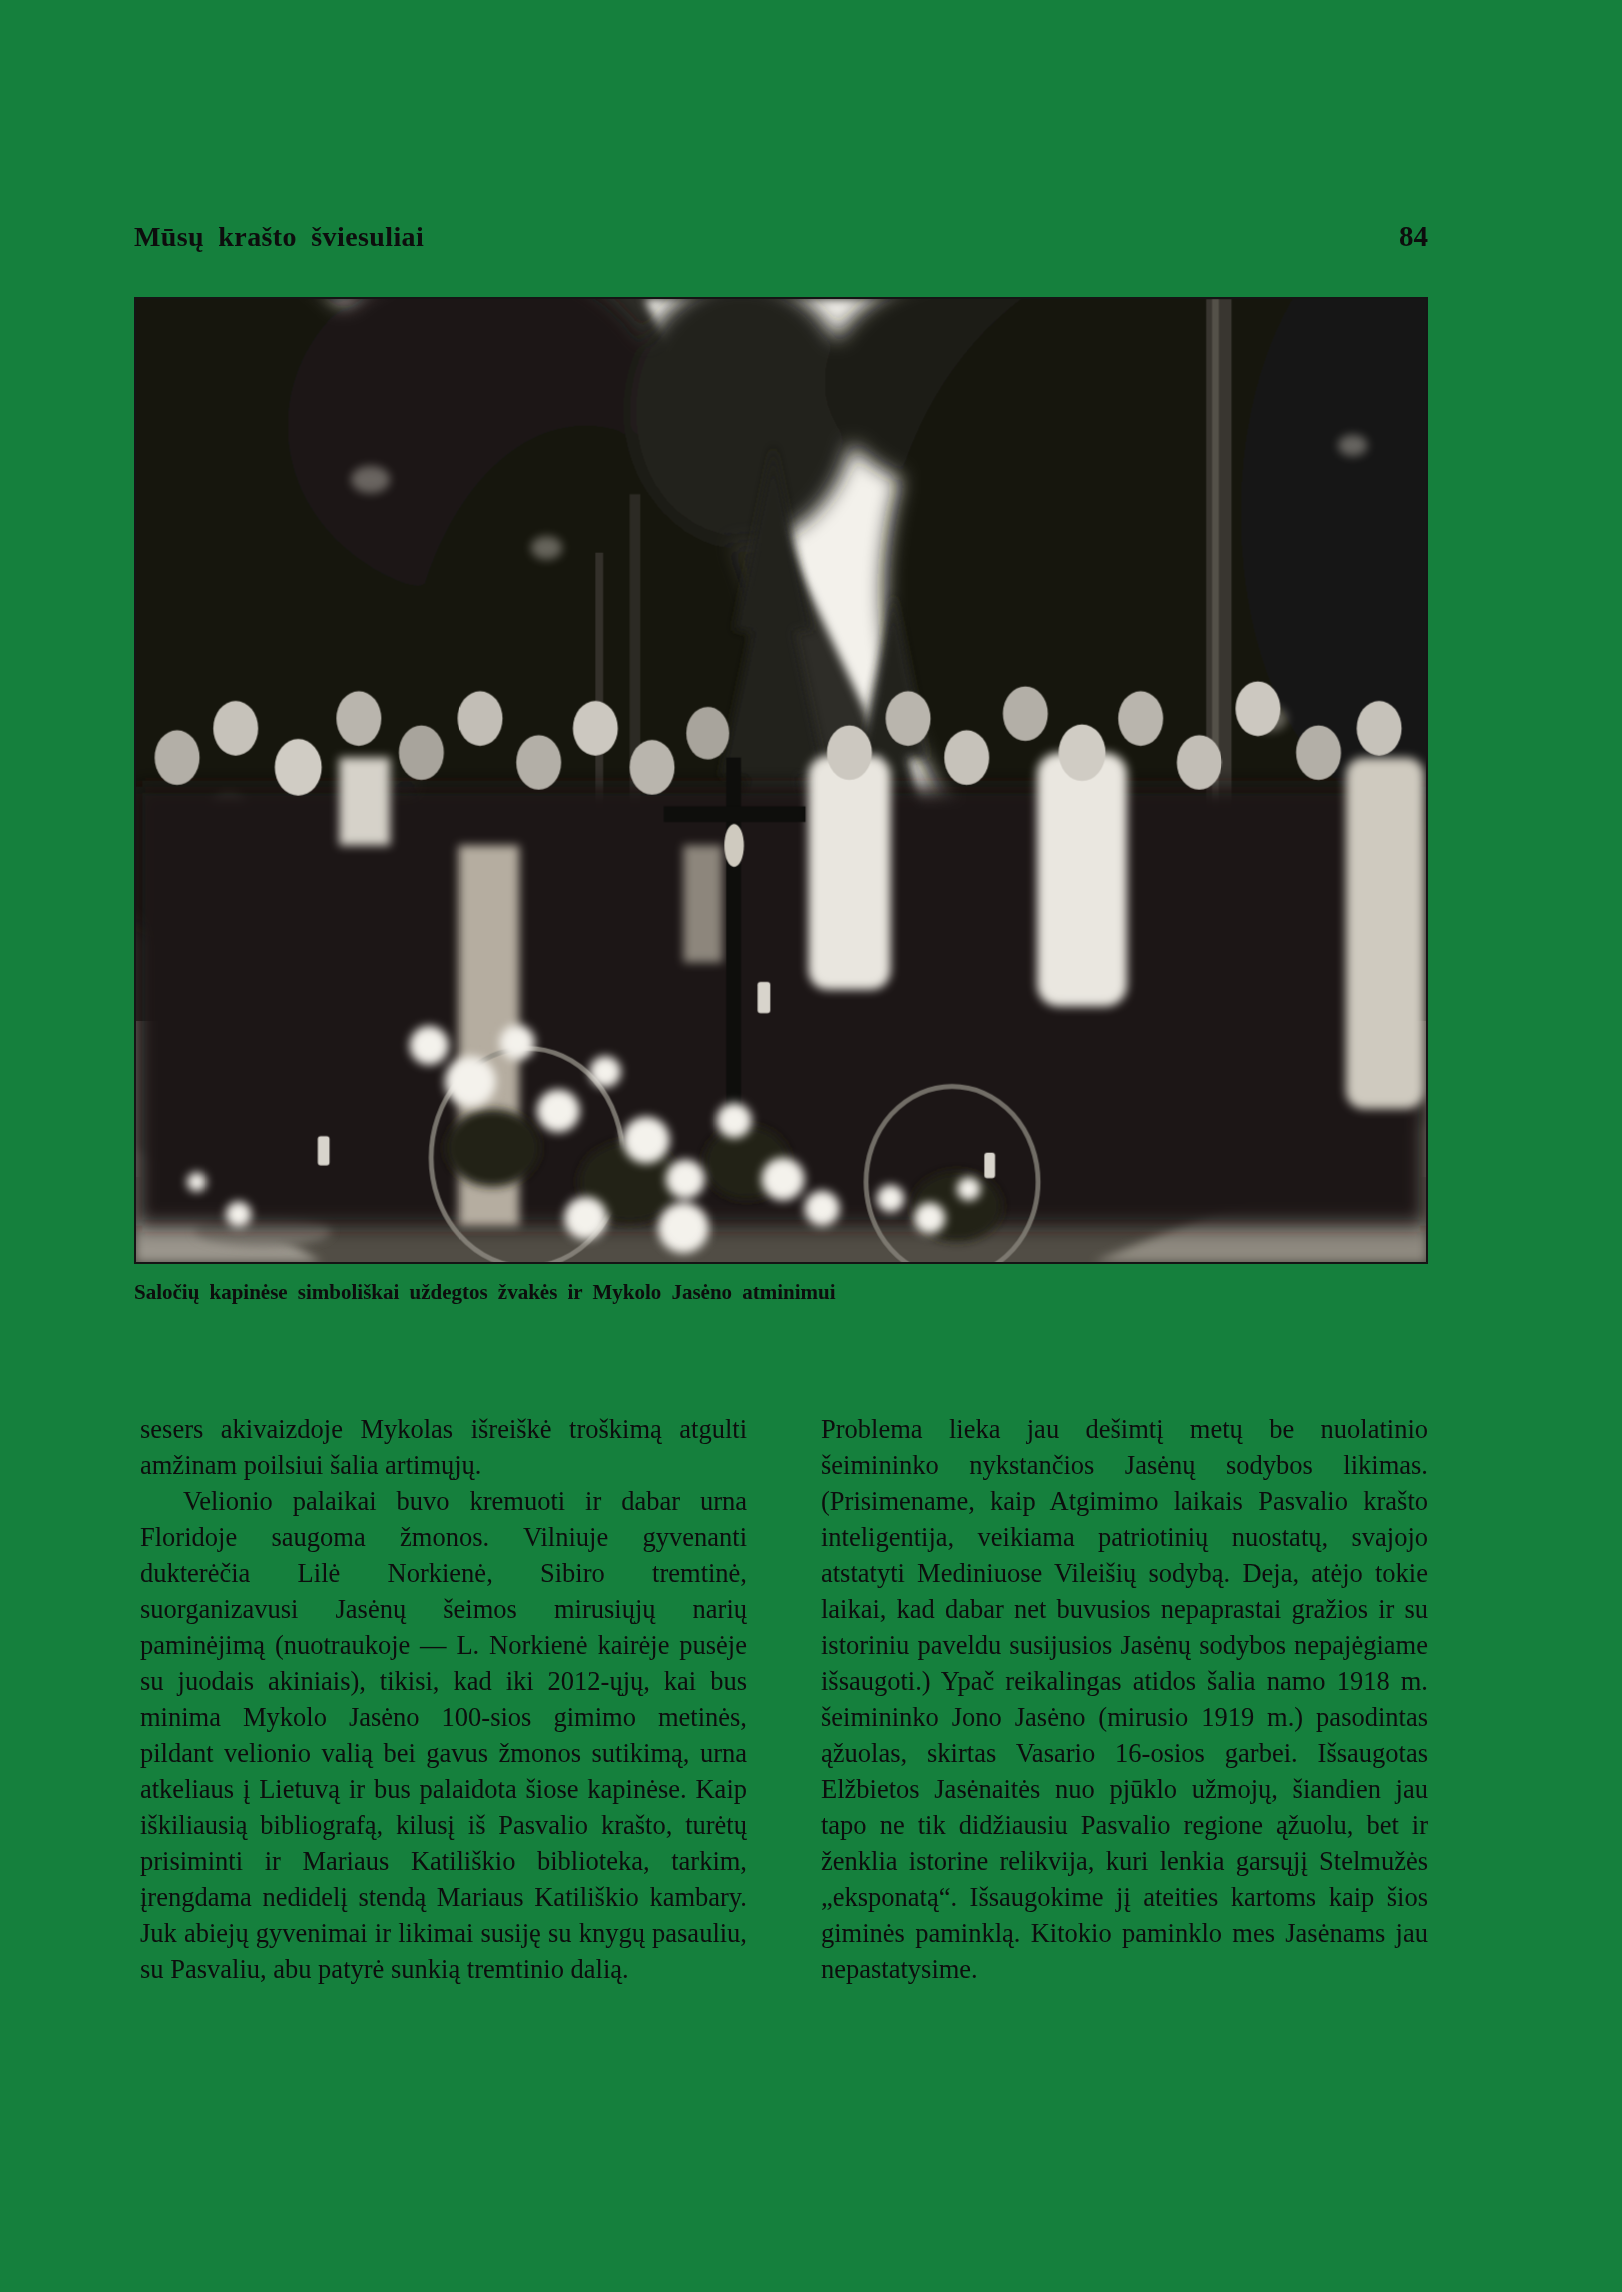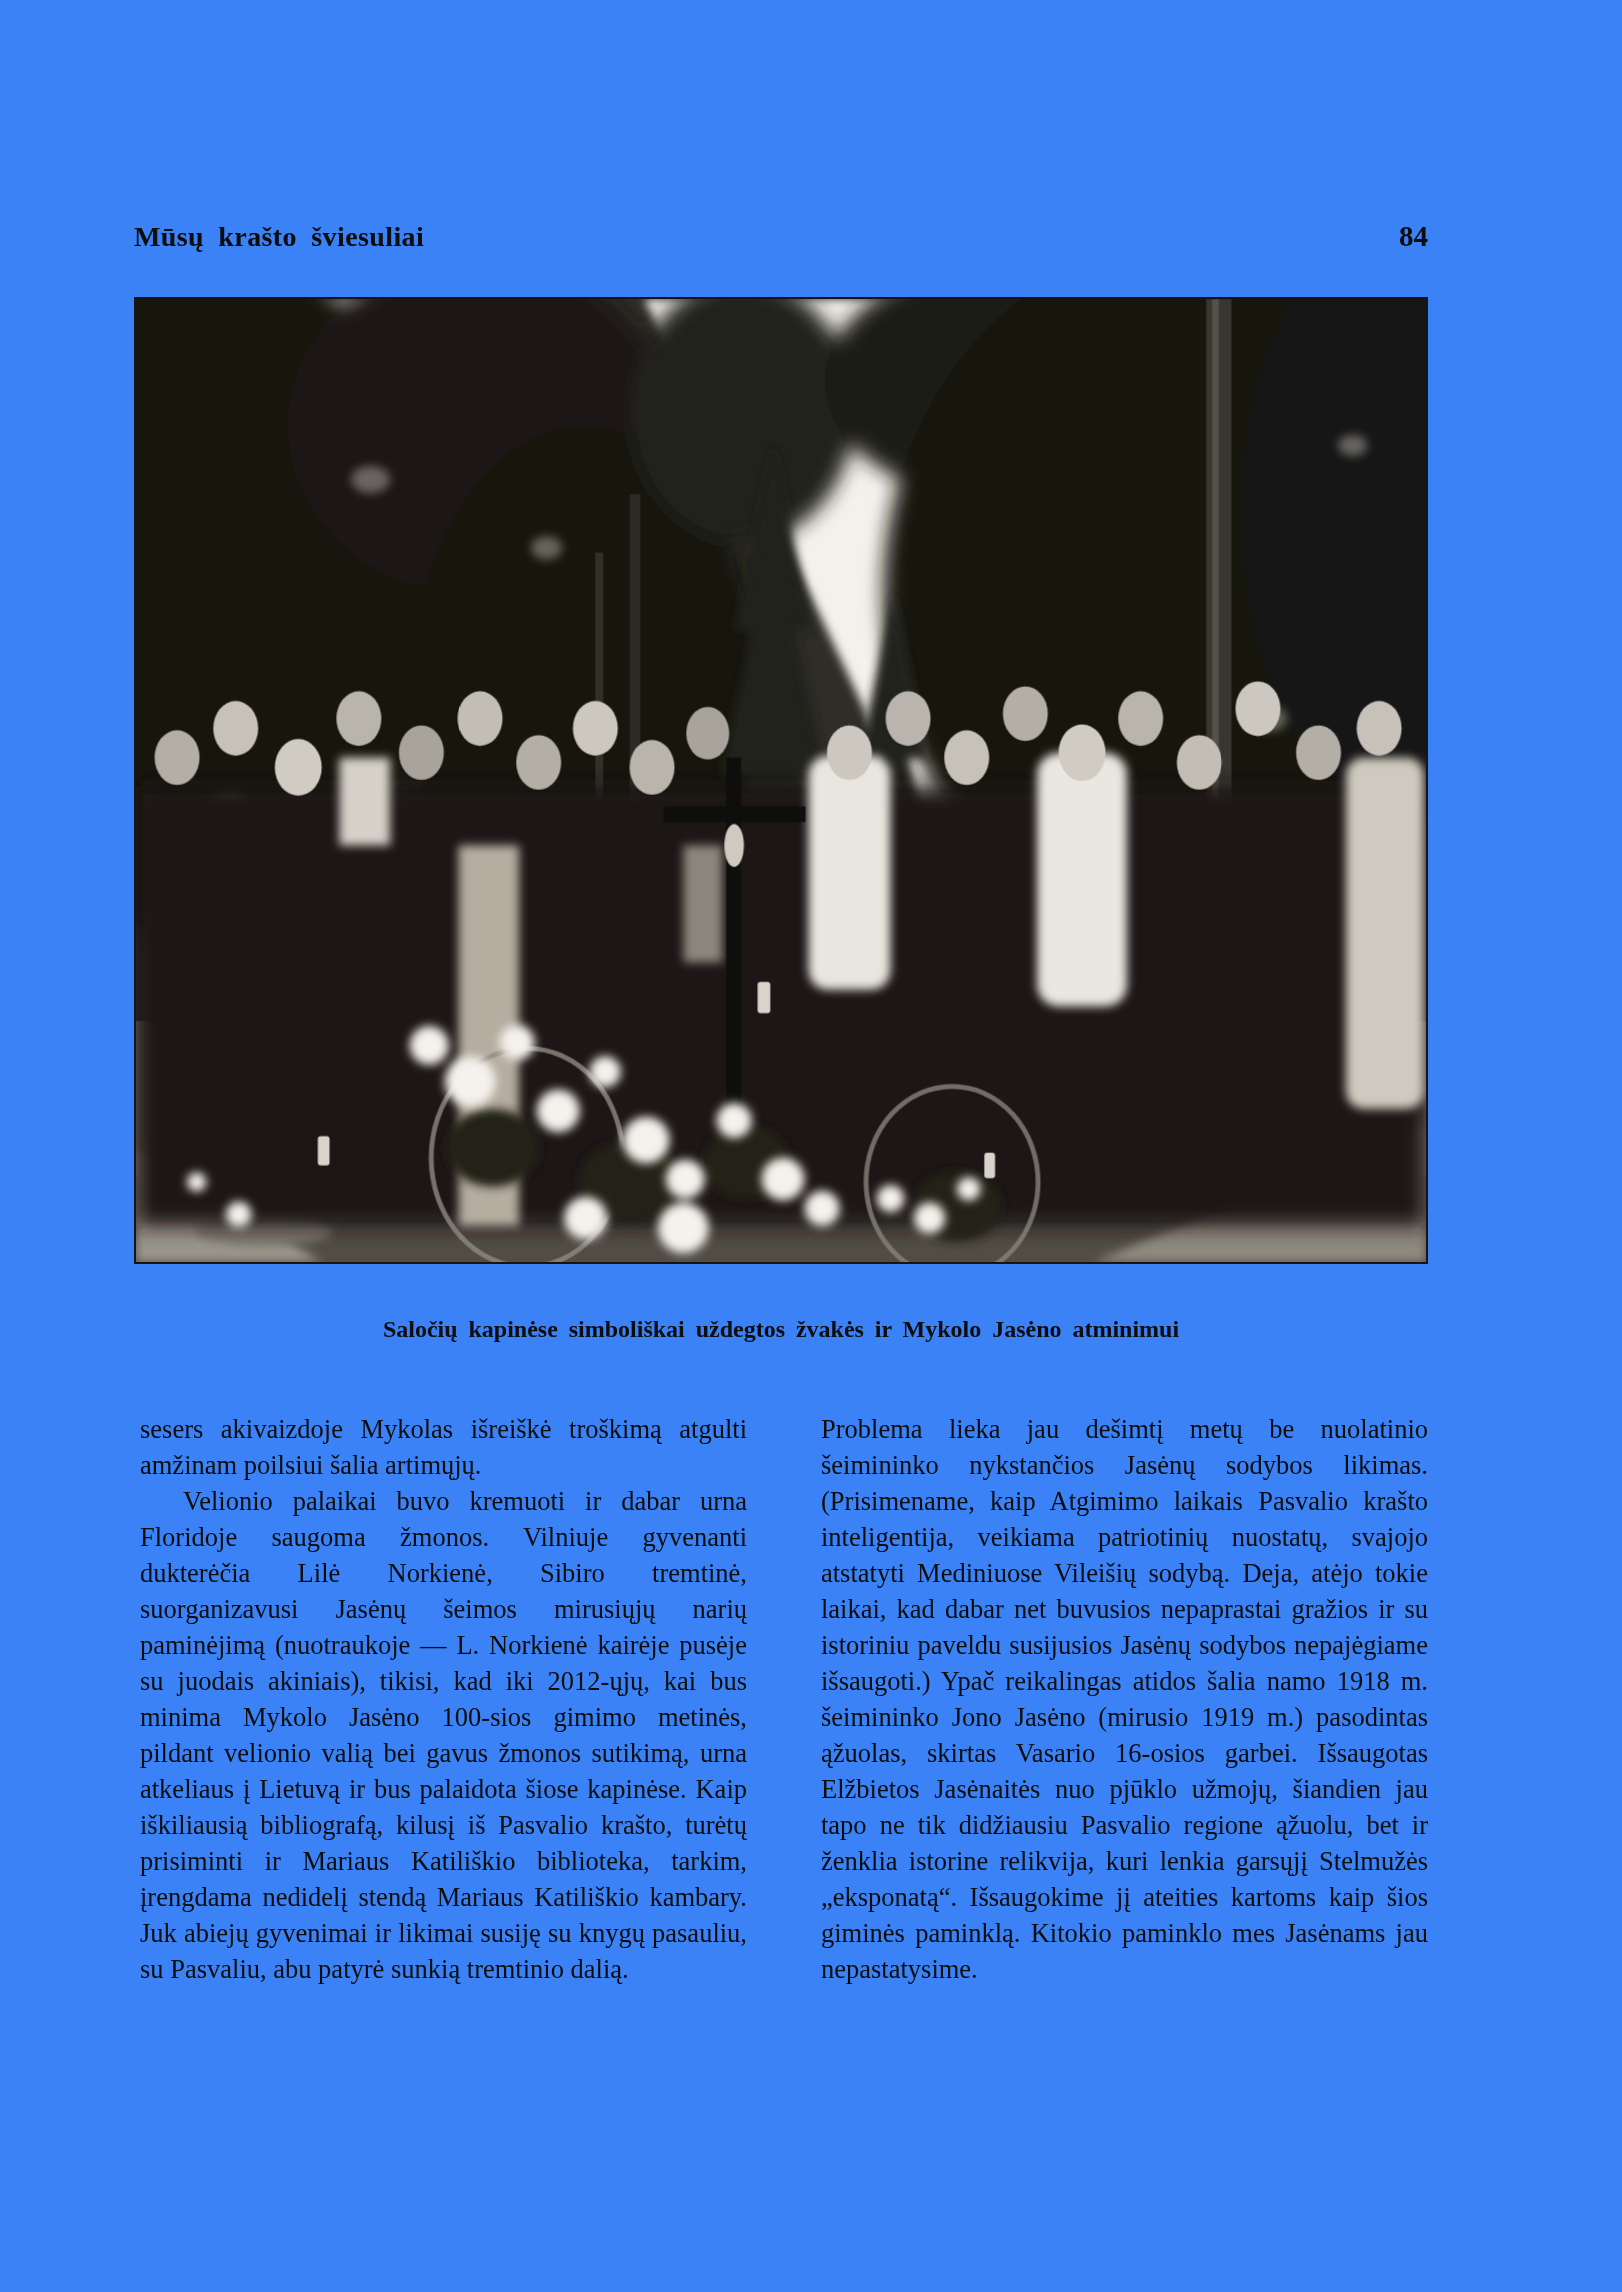--- a/index.html
+++ b/index.html
@@ -1,39 +1,39 @@
 <!DOCTYPE html>
 <html lang="lt"><head>
 <meta charset="utf-8">
 <style>
   html, body { margin:0; padding:0; background:#e9e9e9; }
   .page {
     position:relative;
     width:1622px; height:2293px;
-    background:#3b82f6;
+    background:#15803d;
     font-family:"Liberation Serif","DejaVu Serif",serif;
     color:#0d0d0d;
     overflow:hidden;
   }
   .page-header {
     position:absolute; left:134px; top:220px; width:1294px;
     display:flex; justify-content:space-between; align-items:baseline;
   }
   .running-title {
     font-weight:bold; font-size:28px; letter-spacing:0.4px; word-spacing:6.9px;
   }
   .page-number { font-weight:bold; font-size:29px; }
   .photo-frame {
     position:absolute; left:134px; top:297px; width:1294px; height:967px;
     border:2.9px solid #151515; box-sizing:border-box; background:#6f6c66;
   }
   .photo-frame svg { width:100%; height:100%; display:block; }
   .photo-caption {
     position:absolute; left:134px; top:1280px; width:1294px;
-    text-align:center; font-weight:bold; font-size:24px; word-spacing:4.9px;margin-top:36px;
+    font-weight:bold; font-size:21px; word-spacing:4.9px;
   }
   .article-columns {
     position:absolute; left:140px; top:1411px; width:1288px;
     display:flex; gap:74px;
   }
   .column { flex:1; min-width:0; }
   .para {
     margin:0; font-size:26.5px; line-height:36px; text-align:justify;
     text-justify:inter-word;
   }

